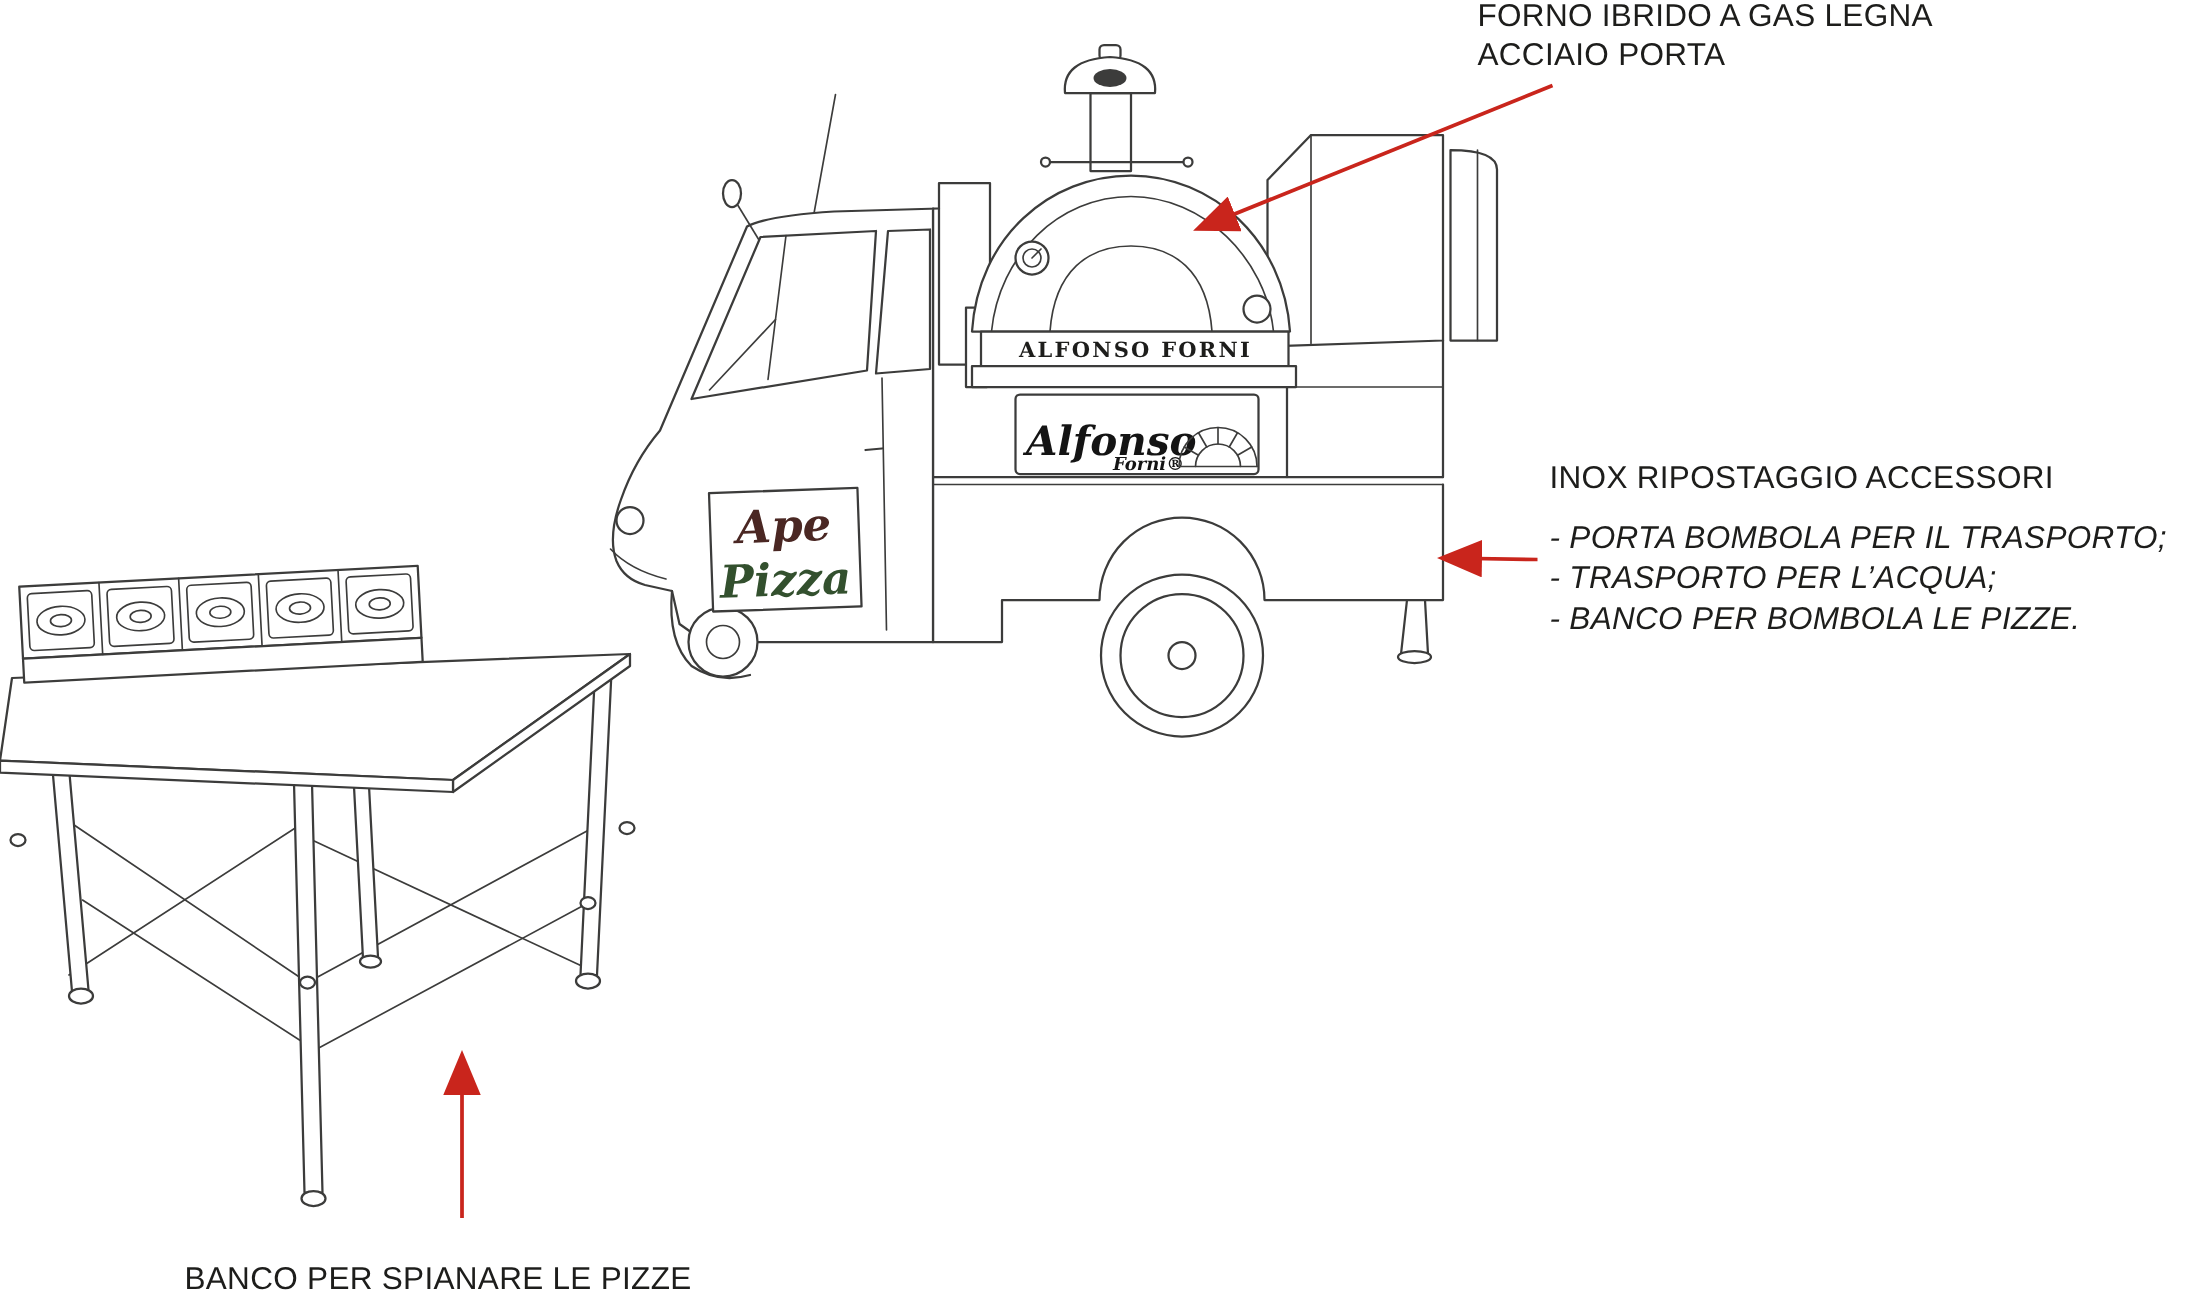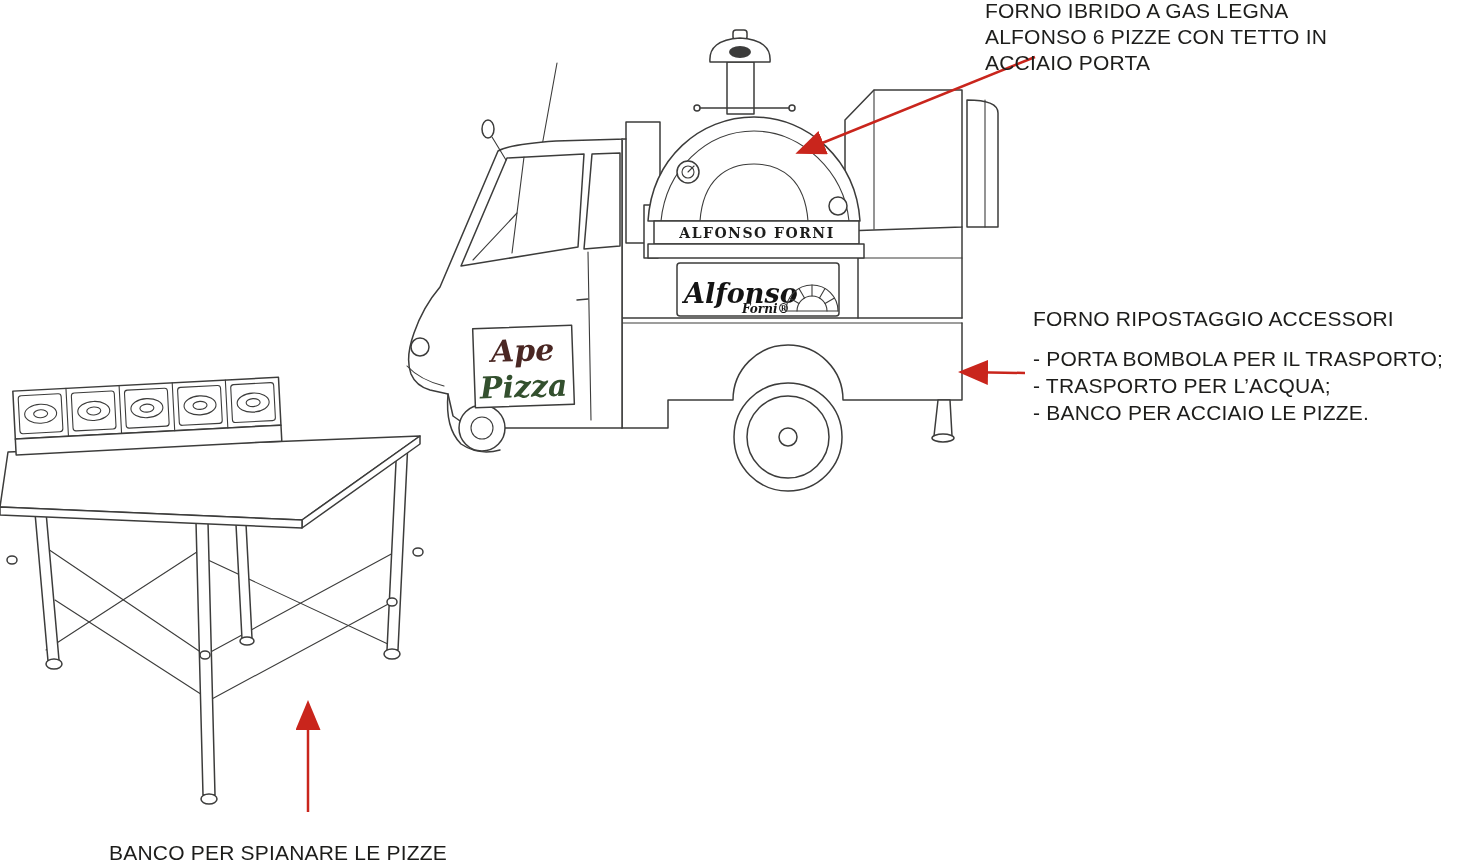--- a/index.html
+++ b/index.html
@@ -4,22 +4,22 @@
 <style>
   * { box-sizing: border-box; }
   html,body { margin:0; padding:0; background:#ffffff; }
   body { font-family:"Liberation Sans", sans-serif; }
   .canvas { position:relative; width:1466px; height:867px; background:#ffffff; overflow:hidden; }
   .canvas > svg { position:absolute; left:0; top:0; }
   .ann { position:absolute; color:#1d1d1b; font-size:21px; line-height:26px; letter-spacing:0.2px; white-space:nowrap; }
   .ann-oven { left:985px; top:-2px; }
   .ann-storage { left:1033px; top:306px; }
   .ann-list { margin-top:13px; }
-  .ann-list .ann-line { line-height:27px; }
-  .ann-table { left:109px; top:840px; }
+  .ann-list .ann-line { line-height:27px;font-style:italic; }
+  .ann-table { left:123px; top:840px; }
 
   
   .st { stroke:#3c3c3b; stroke-width:1.5; fill:none; stroke-linecap:round; stroke-linejoin:round; }
   .sw { stroke:#3c3c3b; stroke-width:1.5; fill:#ffffff; stroke-linecap:round; stroke-linejoin:round; }
   .thin { stroke-width:1.1; }
   .dark { fill:#3c3c3b; stroke:none; }
 
   text { stroke:none; }
   .band-text { font-family:"DejaVu Serif", serif; font-weight:bold; font-size:14px; letter-spacing:1.5px; fill:#1d1d1b; }
   .logo-main { font-family:"DejaVu Serif", serif; font-style:italic; font-weight:bold; font-size:27px; fill:#141414; }
@@ -216,30 +216,29 @@
 
     <g stroke-width="2.5" fill="none">
       <line x1="1035" y1="57" x2="800" y2="152" marker-end="url(#arrowhead)" stroke="#c9251c"></line>
       <line x1="1025" y1="373" x2="963" y2="372" marker-end="url(#arrowhead)" stroke="#c9251c"></line>
       <line x1="308" y1="812" x2="308" y2="705" marker-end="url(#arrowhead)" stroke="#c9251c"></line>
     </g>
   </svg>
 
   <div class="ann ann-oven">
     <div class="ann-line">FORNO IBRIDO A GAS LEGNA</div>
-    <div class="ann-line">ALFONSO 6 PIZZE CON TETTO IN</div>
     <div class="ann-line">ACCIAIO PORTA</div>
   </div>
 
   <div class="ann ann-storage">
-    <div class="ann-line">FORNO RIPOSTAGGIO ACCESSORI</div>
+    <div class="ann-line">INOX RIPOSTAGGIO ACCESSORI</div>
     <div class="ann-list">
       <div class="ann-line">- PORTA BOMBOLA PER IL TRASPORTO;</div>
       <div class="ann-line">- TRASPORTO PER L’ACQUA;</div>
-      <div class="ann-line">- BANCO PER ACCIAIO LE PIZZE.</div>
+      <div class="ann-line">- BANCO PER BOMBOLA LE PIZZE.</div>
     </div>
   </div>
 
   <div class="ann ann-table">
     <div class="ann-line">BANCO PER SPIANARE LE PIZZE</div>
   </div>
 
 </div>
 
 </body></html>

